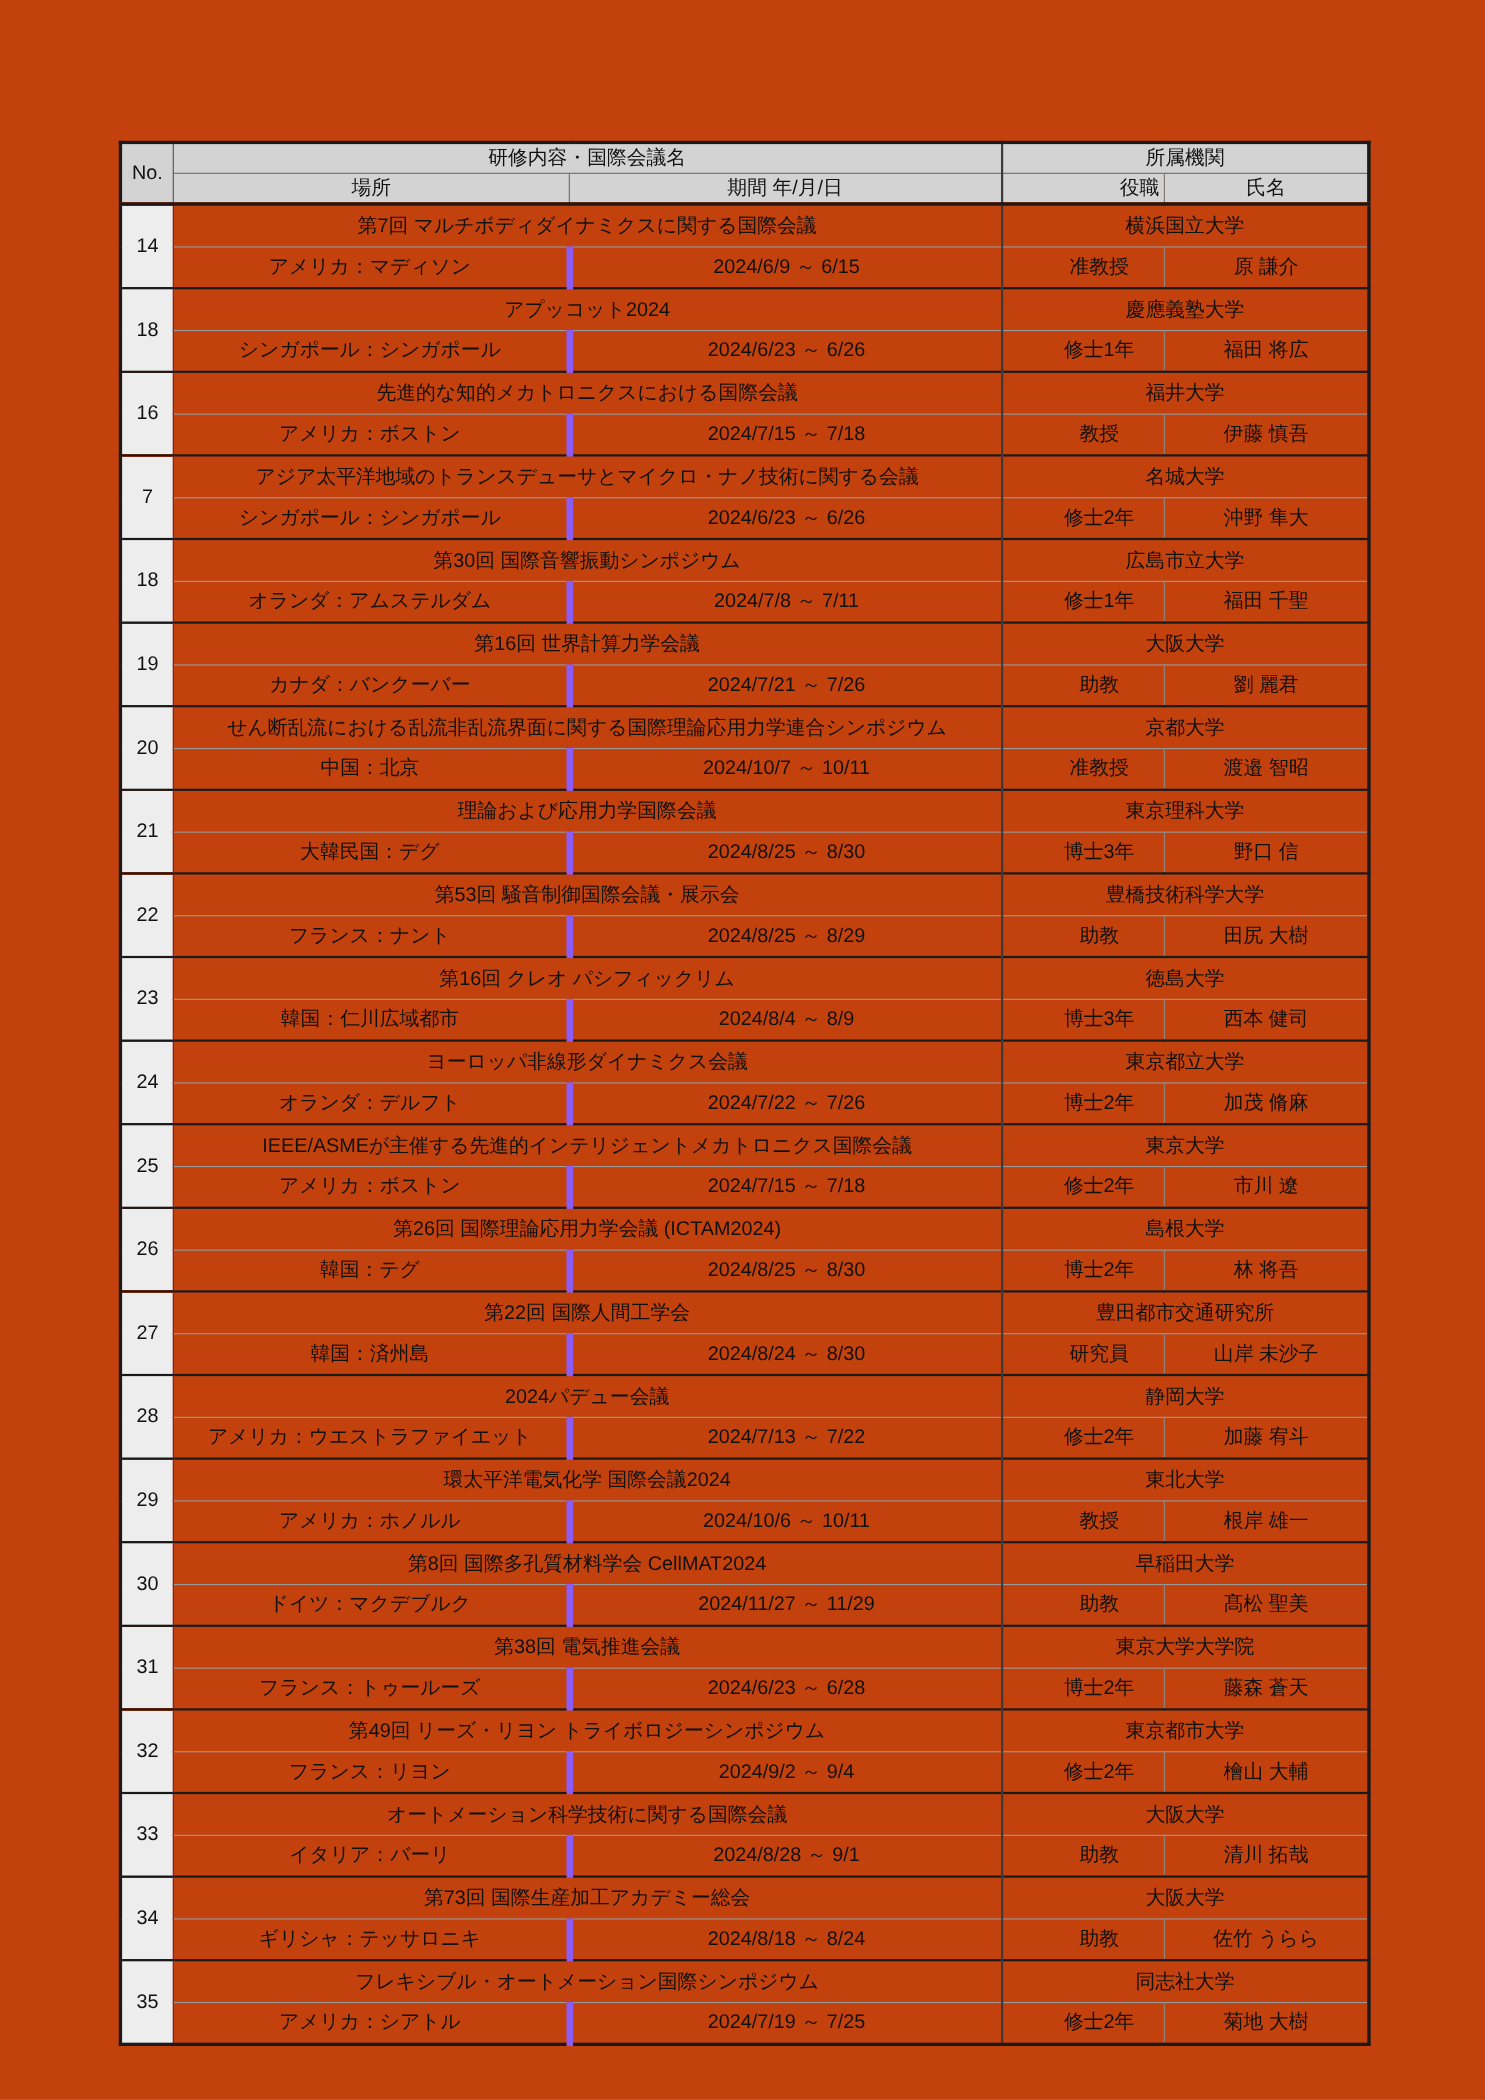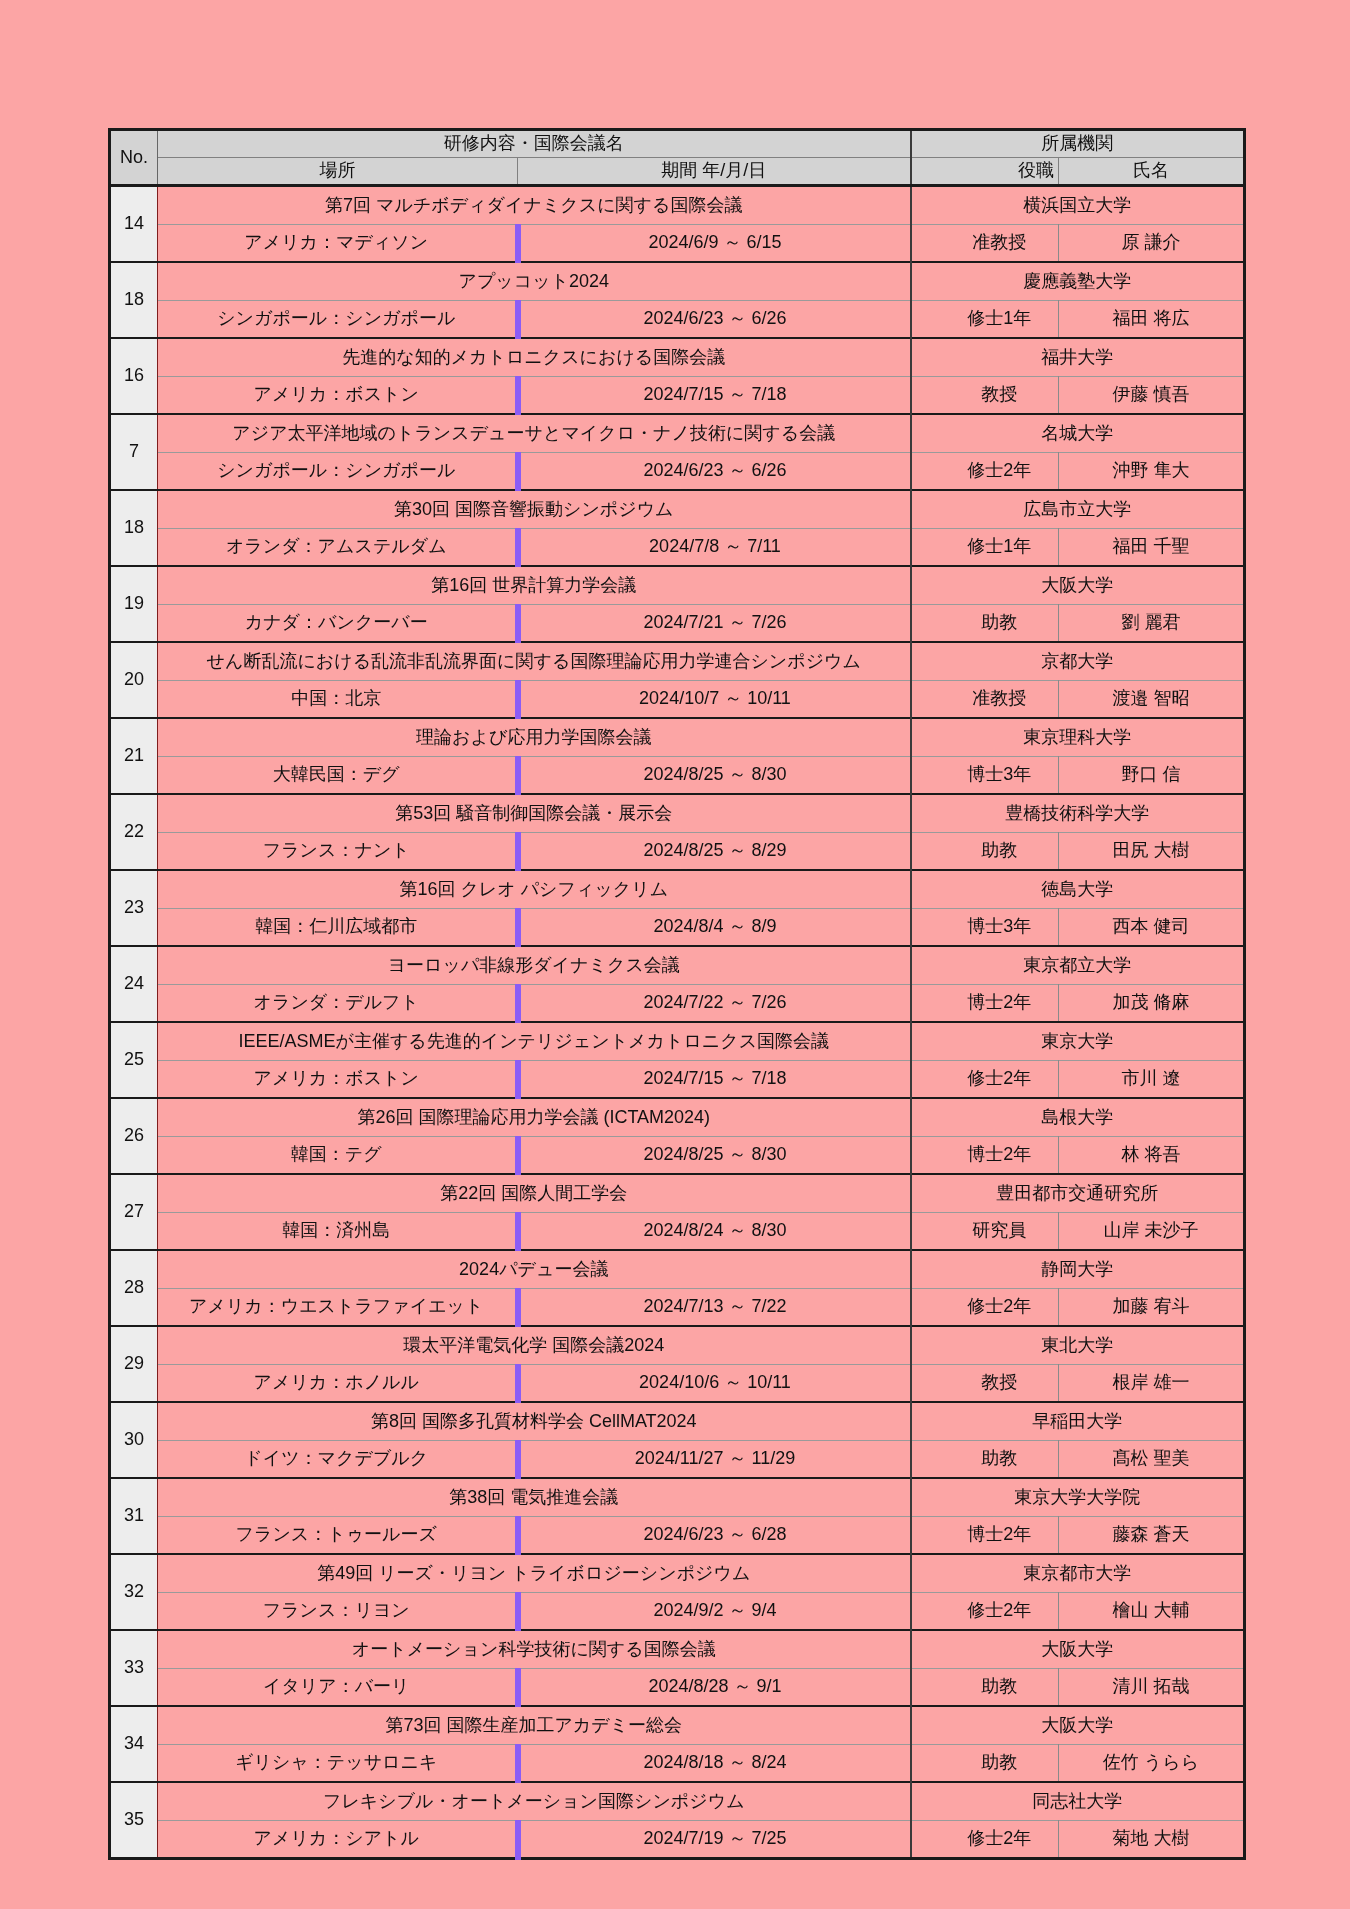--- a/index.html
+++ b/index.html
@@ -5,21 +5,21 @@
   html, body { margin: 0; padding: 0; }
   body {
     width: 1350px; height: 1909px;
     background: #ffffff;
     font-family: "Liberation Sans", "DejaVu Sans", sans-serif;
     color: #111111;
   }
   .page {
     position: relative;
     width: 1350px; height: 1909px;
-    background: #fca5a5;
+    background: #c2410c;
     overflow: hidden;
   }
   table.conf {
     position: absolute;
     left: 108px; top: 128px;
     width: 1135px;
     border-collapse: collapse;
     table-layout: fixed;
     border: 3px solid #1a1a1a;
   }

